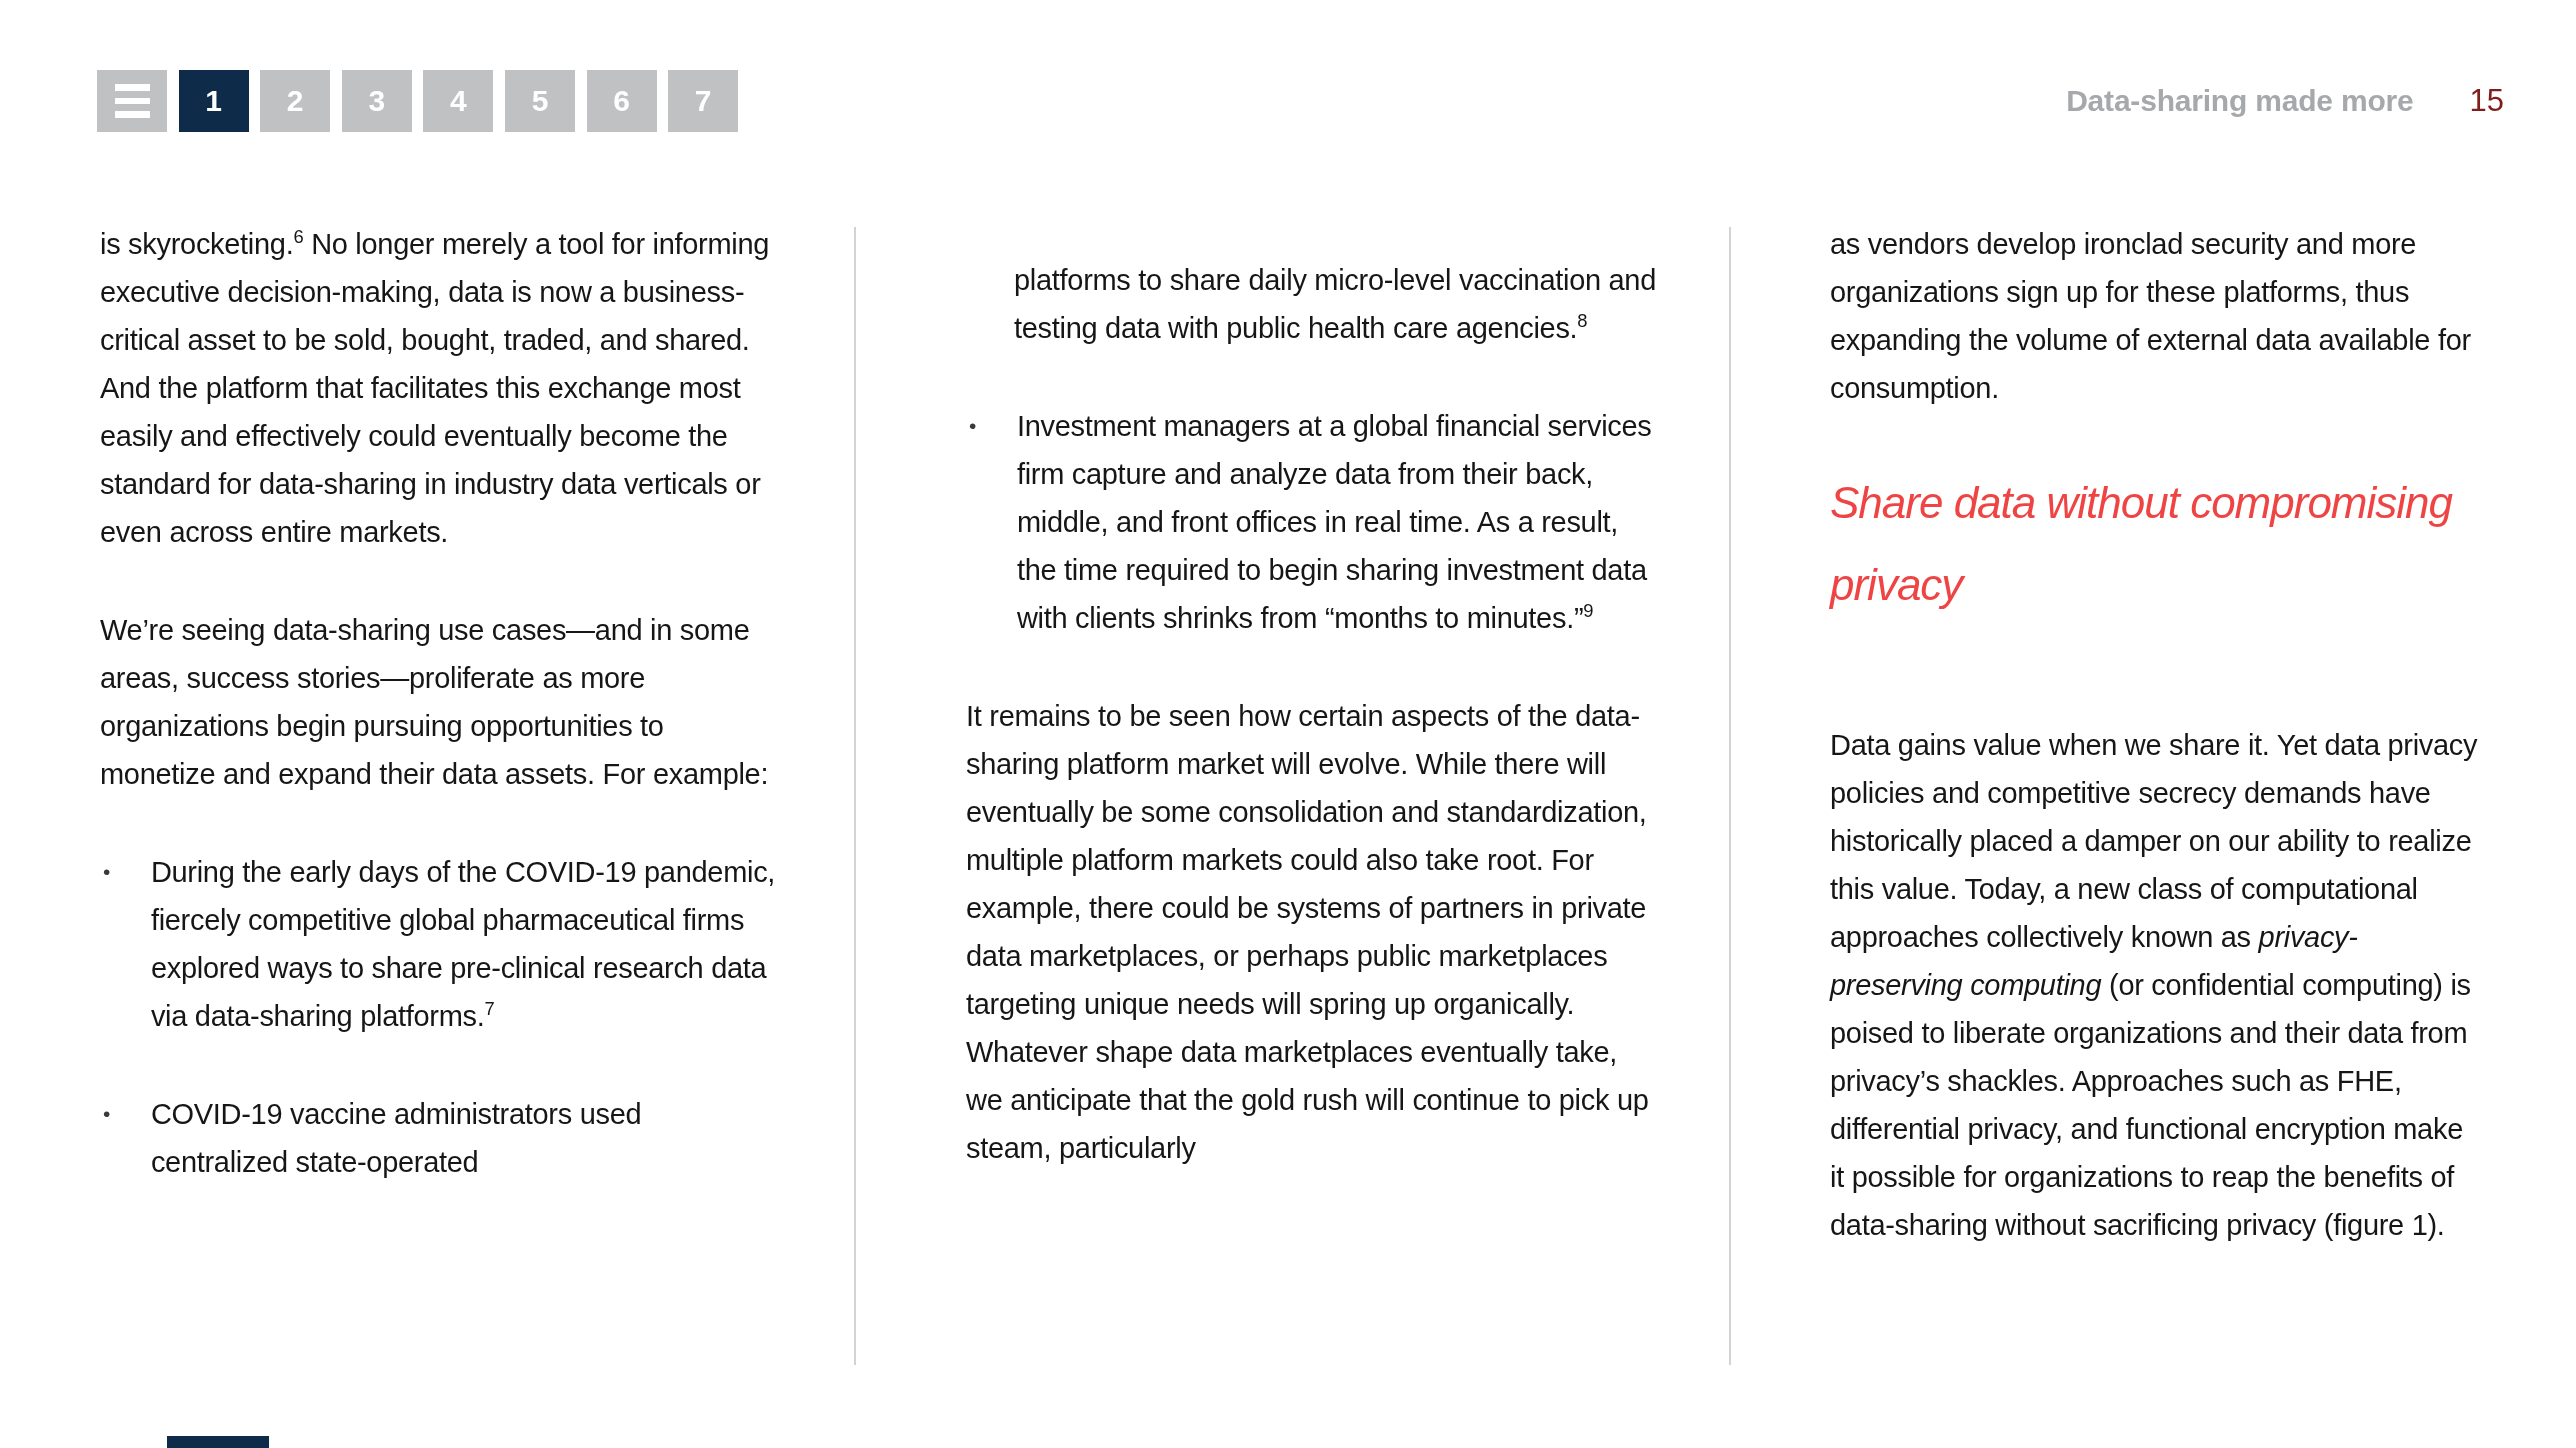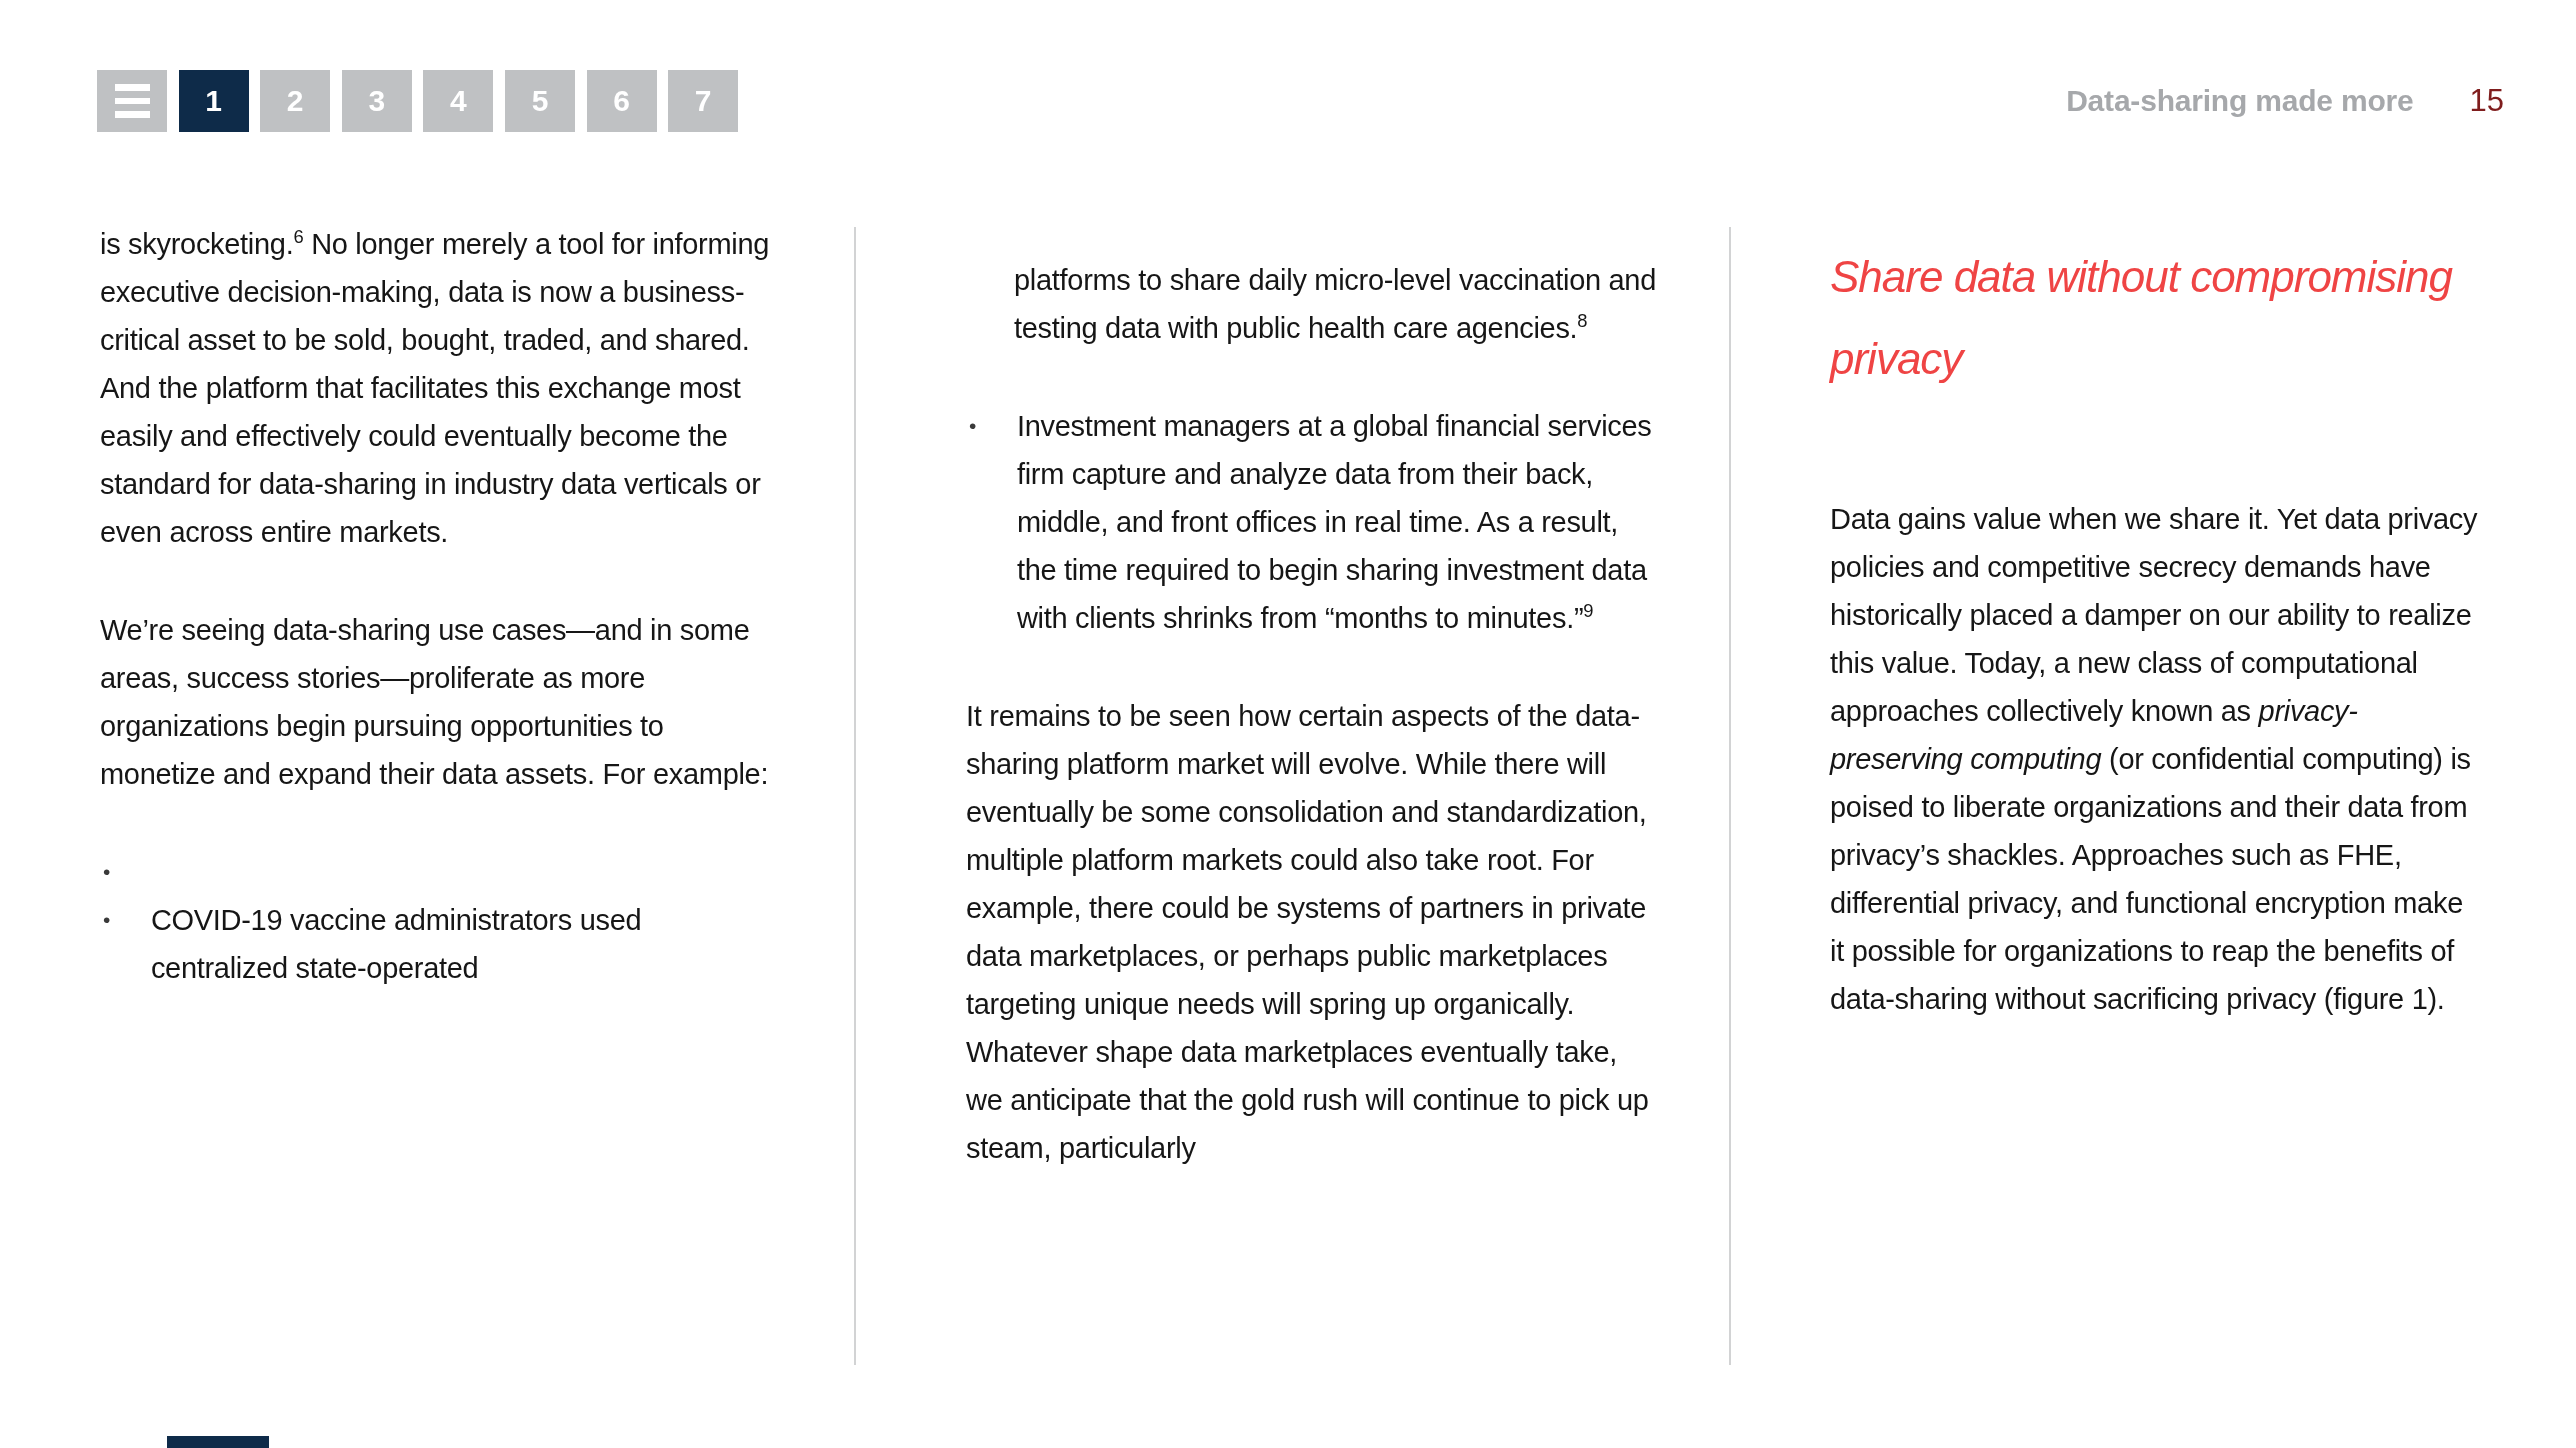--- a/index.html
+++ b/index.html
@@ -105,39 +105,41 @@
       <div class="page-number">15</div>
     </div>
   </header>
 
   <main>
     <section class="col" id="col1">
         <p class="para"><span>is skyrocketing.</span><sup>6</sup><span> No longer merely a tool for informing executive decision-making, data is now a business-critical asset to be sold, bought, traded, and shared. And the platform that facilitates this exchange most easily and effectively could eventually become the standard for data-sharing in industry data verticals or even across entire markets.</span></p>
         <p class="para"><span>We’re seeing data-sharing use cases—and in some areas, success stories—proliferate as more organizations begin pursuing opportunities to monetize and expand their data assets. For example:</span></p>
         <div class="bullet">
           <span class="dot">•</span>
+          <p class="btext"><span>During the early days of the COVID-19 pandemic, fiercely competitive global pharmaceutical firms explored ways to share pre-clinical research data via data-sharing platforms.</span><sup>7</sup></p>
         </div>
         <div class="bullet">
           <span class="dot">•</span>
           <p class="btext"><span>COVID-19 vaccine administrators used centralized state-operated</span></p>
         </div>
       </section>
     <div class="vdivider d1"></div>
     <section class="col" id="col2">
         <div class="bullet cont">
           <p class="btext"><span>platforms to share daily micro-level vaccination and testing data with public health care agencies.</span><sup>8</sup></p>
         </div>
         <div class="bullet">
           <span class="dot">•</span>
           <p class="btext"><span>Investment managers at a global financial services firm capture and analyze data from their back, middle, and front offices in real time. As a result, the time required to begin sharing investment data with clients shrinks from “months to minutes.”</span><sup>9</sup></p>
         </div>
         <p class="para"><span>It remains to be seen how certain aspects of the data-sharing platform market will evolve. While there will eventually be some consolidation and standardization, multiple platform markets could also take root. For example, there could be systems of partners in private data marketplaces, or perhaps public marketplaces targeting unique needs will spring up organically. Whatever shape data marketplaces eventually take, we anticipate that the gold rush will continue to pick up steam, particularly</span></p>
       </section>
     <div class="vdivider d2"></div>
     <section class="col" id="col3">
+        <p class="para"><span>as vendors develop ironclad security and more organizations sign up for these platforms, thus expanding the volume of external data available for consumption.</span></p>
         <h2 class="subhead"><span>Share data without compromising privacy</span></h2>
         <p class="para"><span>Data gains value when we share it. Yet data privacy policies and competitive secrecy demands have historically placed a damper on our ability to realize this value. Today, a new class of computational approaches collectively known as </span><span class="it">privacy-preserving computing</span><span> (or confidential computing) is poised to liberate organizations and their data from privacy’s shackles. Approaches such as FHE, differential privacy, and functional encryption make it possible for organizations to reap the benefits of data-sharing without sacrificing privacy (figure 1).</span></p>
       </section>
   </main>
 
   <div class="footer-accent"></div>
 
 </div>
 
 

